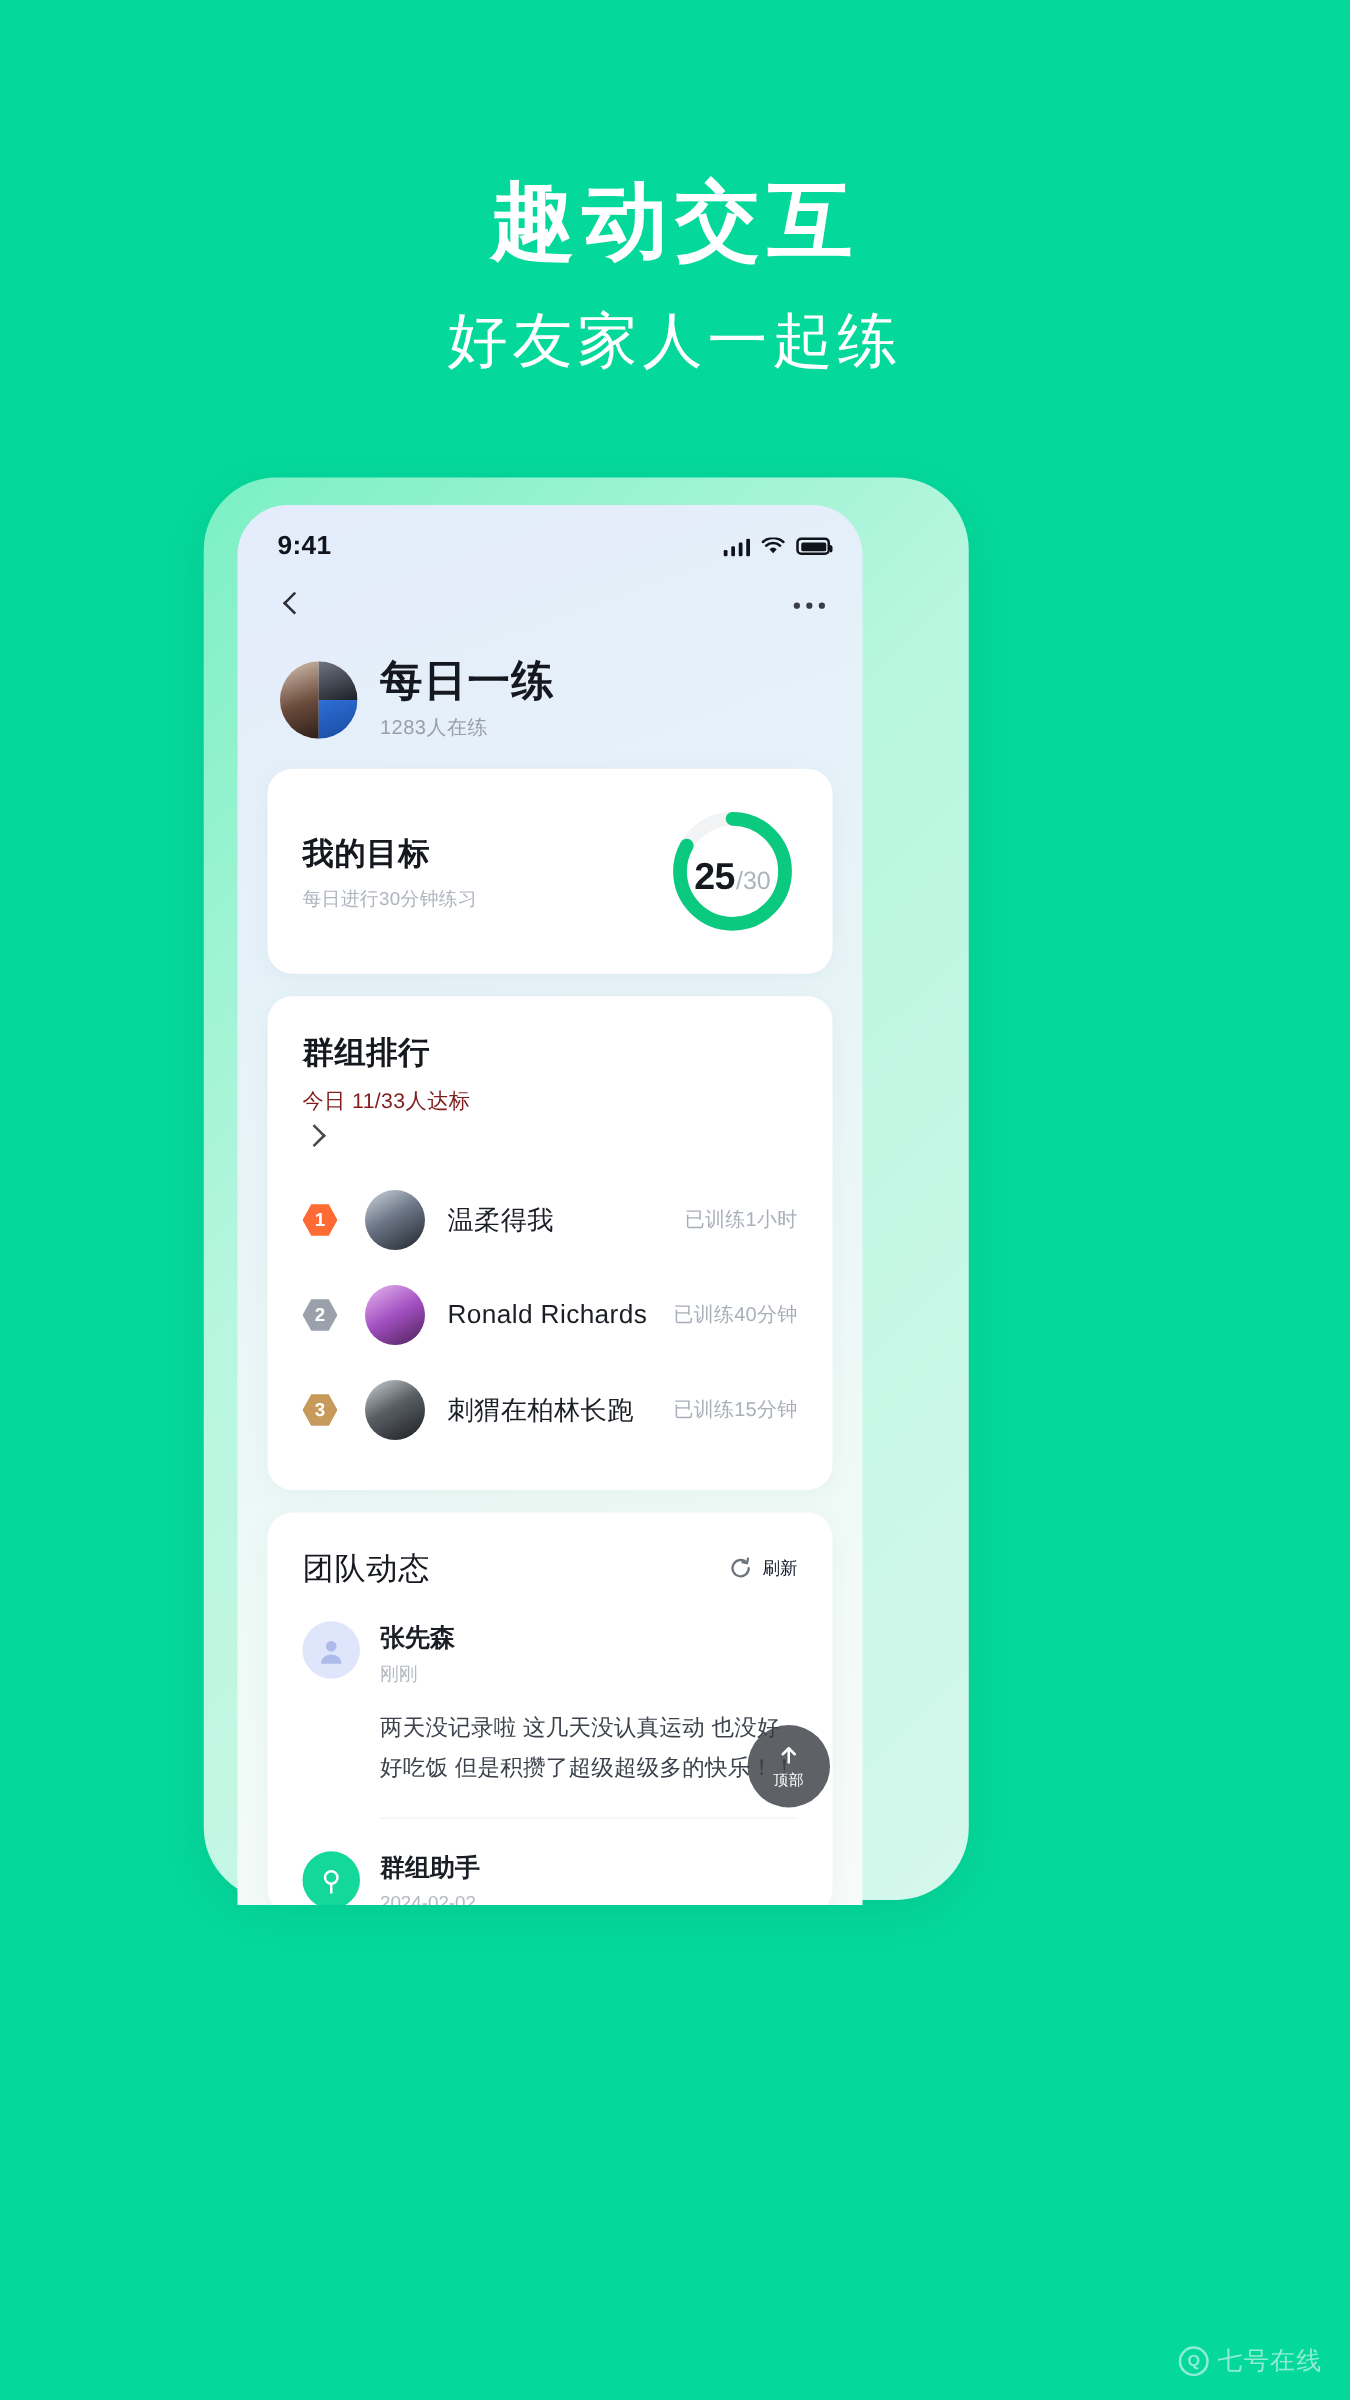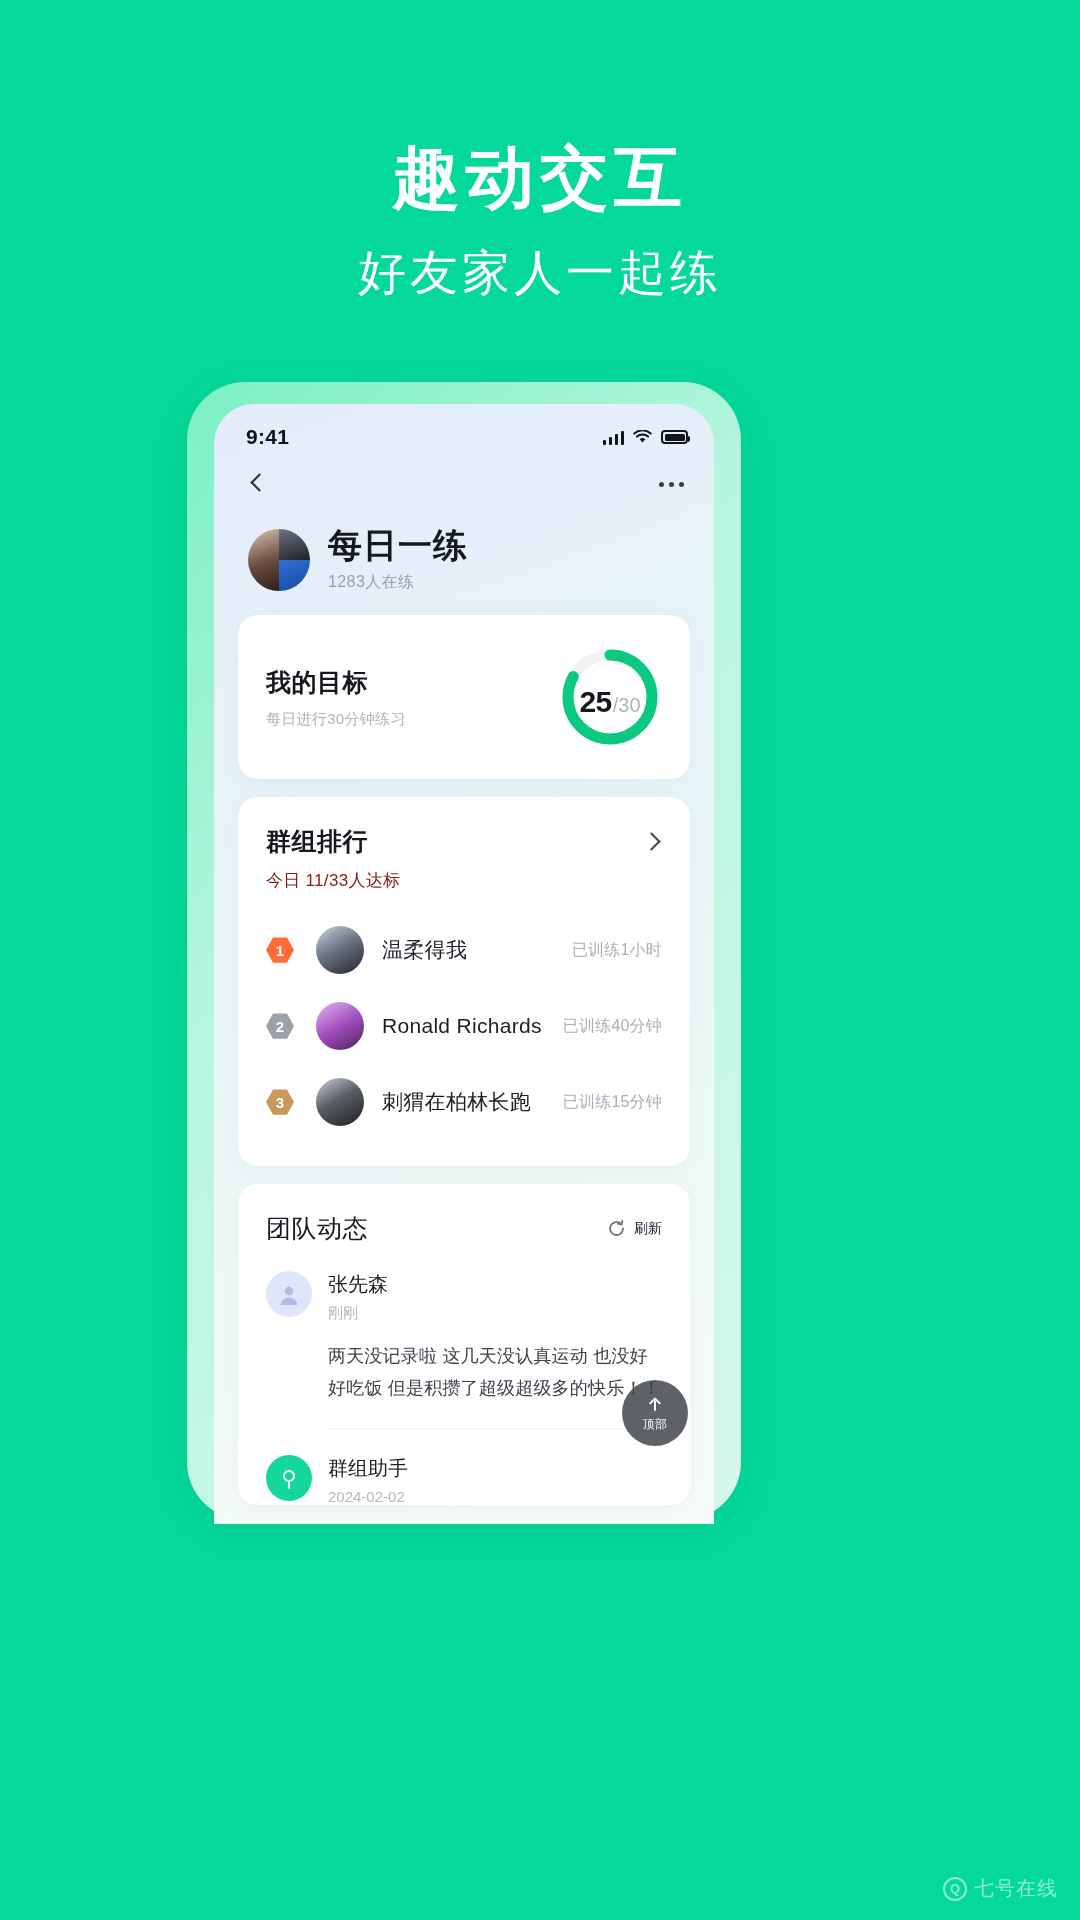--- a/index.html
+++ b/index.html
@@ -26,25 +26,24 @@
     font-size:48px;
     color:#ffffff;
     letter-spacing:4px;
     font-weight:400;
   }
 
   
   .phone-bezel {
     position:absolute;
     left:163px; top:382px;
-    width:554px; height:1138px;
+    width:612px; height:1138px;
     border-radius:58px;
     background:linear-gradient(135deg,#7bf0c4 0%, #b8f6df 40%, #d5f8ec 100%);
     box-shadow:0 10px 40px rgba(0,0,0,0.07);
-    margin-left:24px;
   }
   .phone-screen {
     position:absolute;
     left:27px; top:22px;
     width:500px; height:1120px;
     border-radius:40px 40px 0 0;
     overflow:hidden;
     background:linear-gradient(160deg,#e4ecfb 0%, #e6f3f8 35%, #eefaf6 70%, #f7fbf9 100%);
   }
 
@@ -121,20 +120,21 @@
     position:absolute; inset:0; display:flex; align-items:baseline; justify-content:center;
     padding-top:40px;
   }
   .ring-val { font-size:30px; font-weight:bold; color:#15181e; letter-spacing:-0.5px; }
   .ring-total { font-size:20px; color:#aeb4be; margin-left:1px; }
 
   
   .rank-head {
     display:flex; align-items:flex-start; justify-content:space-between;
     padding:28px 28px 6px 28px;
+    flex-direction:column;
   }
   .rank-title { font-size:25px; font-weight:bold; color:#15181e; letter-spacing:0.5px; }
   .rank-sub { margin-top:11px; font-size:17px; color:#7f1d1d; letter-spacing:0.3px; }
   .chev { width:20px; height:20px; position:relative; margin-top:6px; cursor:pointer; }
   .chev::before{
     content:""; position:absolute; left:3px; top:4px;
     width:11px; height:11px;
     border-right:2.6px solid #43474f; border-top:2.6px solid #43474f;
     transform:rotate(45deg);
   }
@@ -162,21 +162,21 @@
   .refresh-label { font-size:14px; color:#0f172a; }
   .post { display:flex; padding:26px 0 0 0; }
   .post-av { width:46px; height:46px; border-radius:50%; flex-shrink:0; position:relative; }
   .post-av.blue { background:#dfe6fb; }
   .post-av.green { background:#14d79a; }
   .post-av .pic {
     position:absolute; left:50%; top:52%; transform:translate(-50%,-50%);
     width:20px; height:22px;
   }
   .post-body { margin-left:16px; flex:1; }
-  .post-name { font-size:20px; color:#1b1e25; font-weight:400; }
+  .post-name { font-size:20px; color:#1b1e25; font-weight:700; }
   .post-meta { margin-top:6px; font-size:15px; color:#b3b8c1; }
   .post-text {
     margin:18px 0 0 62px;
     font-size:18px; color:#3c424c; line-height:1.75; letter-spacing:0.2px;
   }
   .divider { margin:24px 0 0 62px; height:1px; background:#f0f2f5; }
 
   
   .fab {
     position:absolute; right:26px; bottom:78px;

